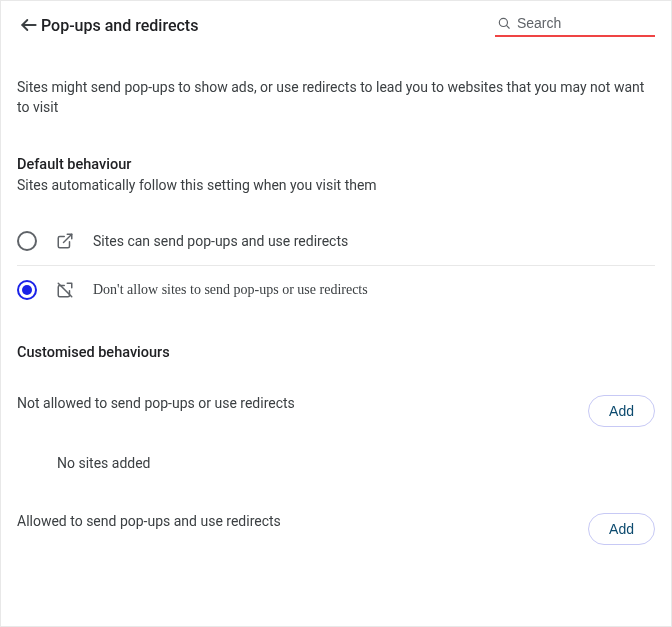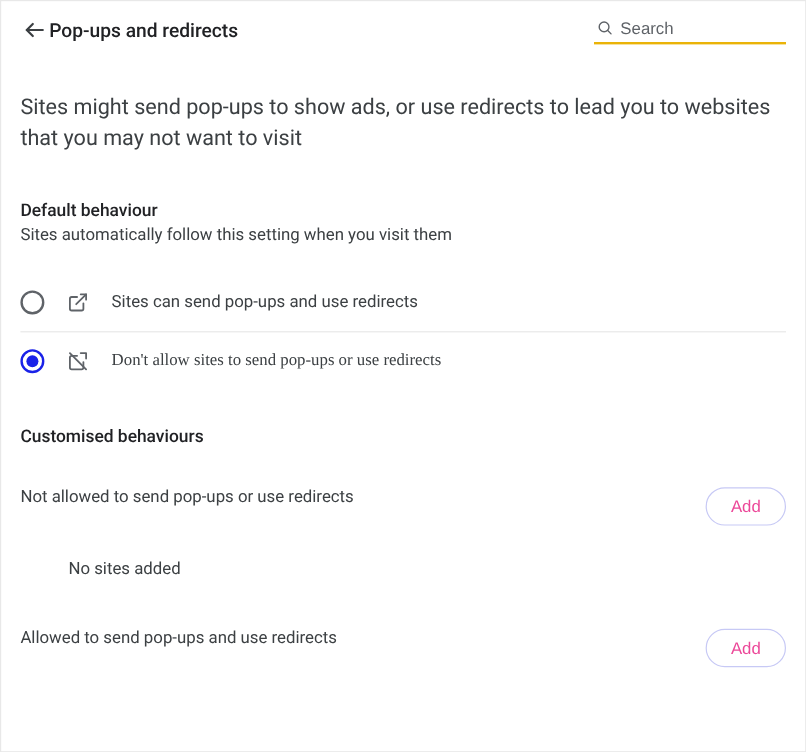--- a/index.html
+++ b/index.html
@@ -28,36 +28,36 @@
   .title {
     font-size: 16px;
     font-weight: 500;
     color: #202124;
     flex: 0 0 auto;
   }
   .spacer { flex: 1; }
   .search-wrap {
     display:flex; align-items:center;
     gap:6px;
-    border-bottom: 2px solid #eab308;
+    border-bottom: 2px solid #ef4444;
     padding: 2px 2px 4px 2px;
     width: 160px;
   }
   .search-wrap svg { width:16px; height:16px; color:#5f6368; }
   .search-input {
     border: none;
     outline: none;
     font-size: 14px;
     width: 100%;
     color:#202124;
   }
   .search-input::placeholder { color:#5f6368; }
   .content { padding: 8px 16px 0 16px; }
   .desc {
-    font-size: 18px;
+    font-size: 14px;
     color: #3c4043;
     padding: 20px 0 8px 0;
     line-height: 1.45;
   }
   .section-title {
     font-size: 14.5px;
     font-weight: 500;
     color: #202124;
     padding-top: 30px;
     padding-bottom: 4px;
@@ -104,21 +104,21 @@
     align-items:flex-start;
     justify-content:space-between;
     padding-top: 30px;
   }
   .list-header .lh-text {
     font-size: 14px;
     color:#3c4043;
   }
   .add-btn {
     border:1px solid #c7c9f5;
-    color:#ec4899;
+    color:#0c4a6e;
     background:#fff;
     font-size:14px;
     font-weight:500;
     padding: 7px 20px;
     border-radius: 18px;
     cursor:pointer;
   }
   .empty {
     font-size: 14px;
     color:#3c4043;

